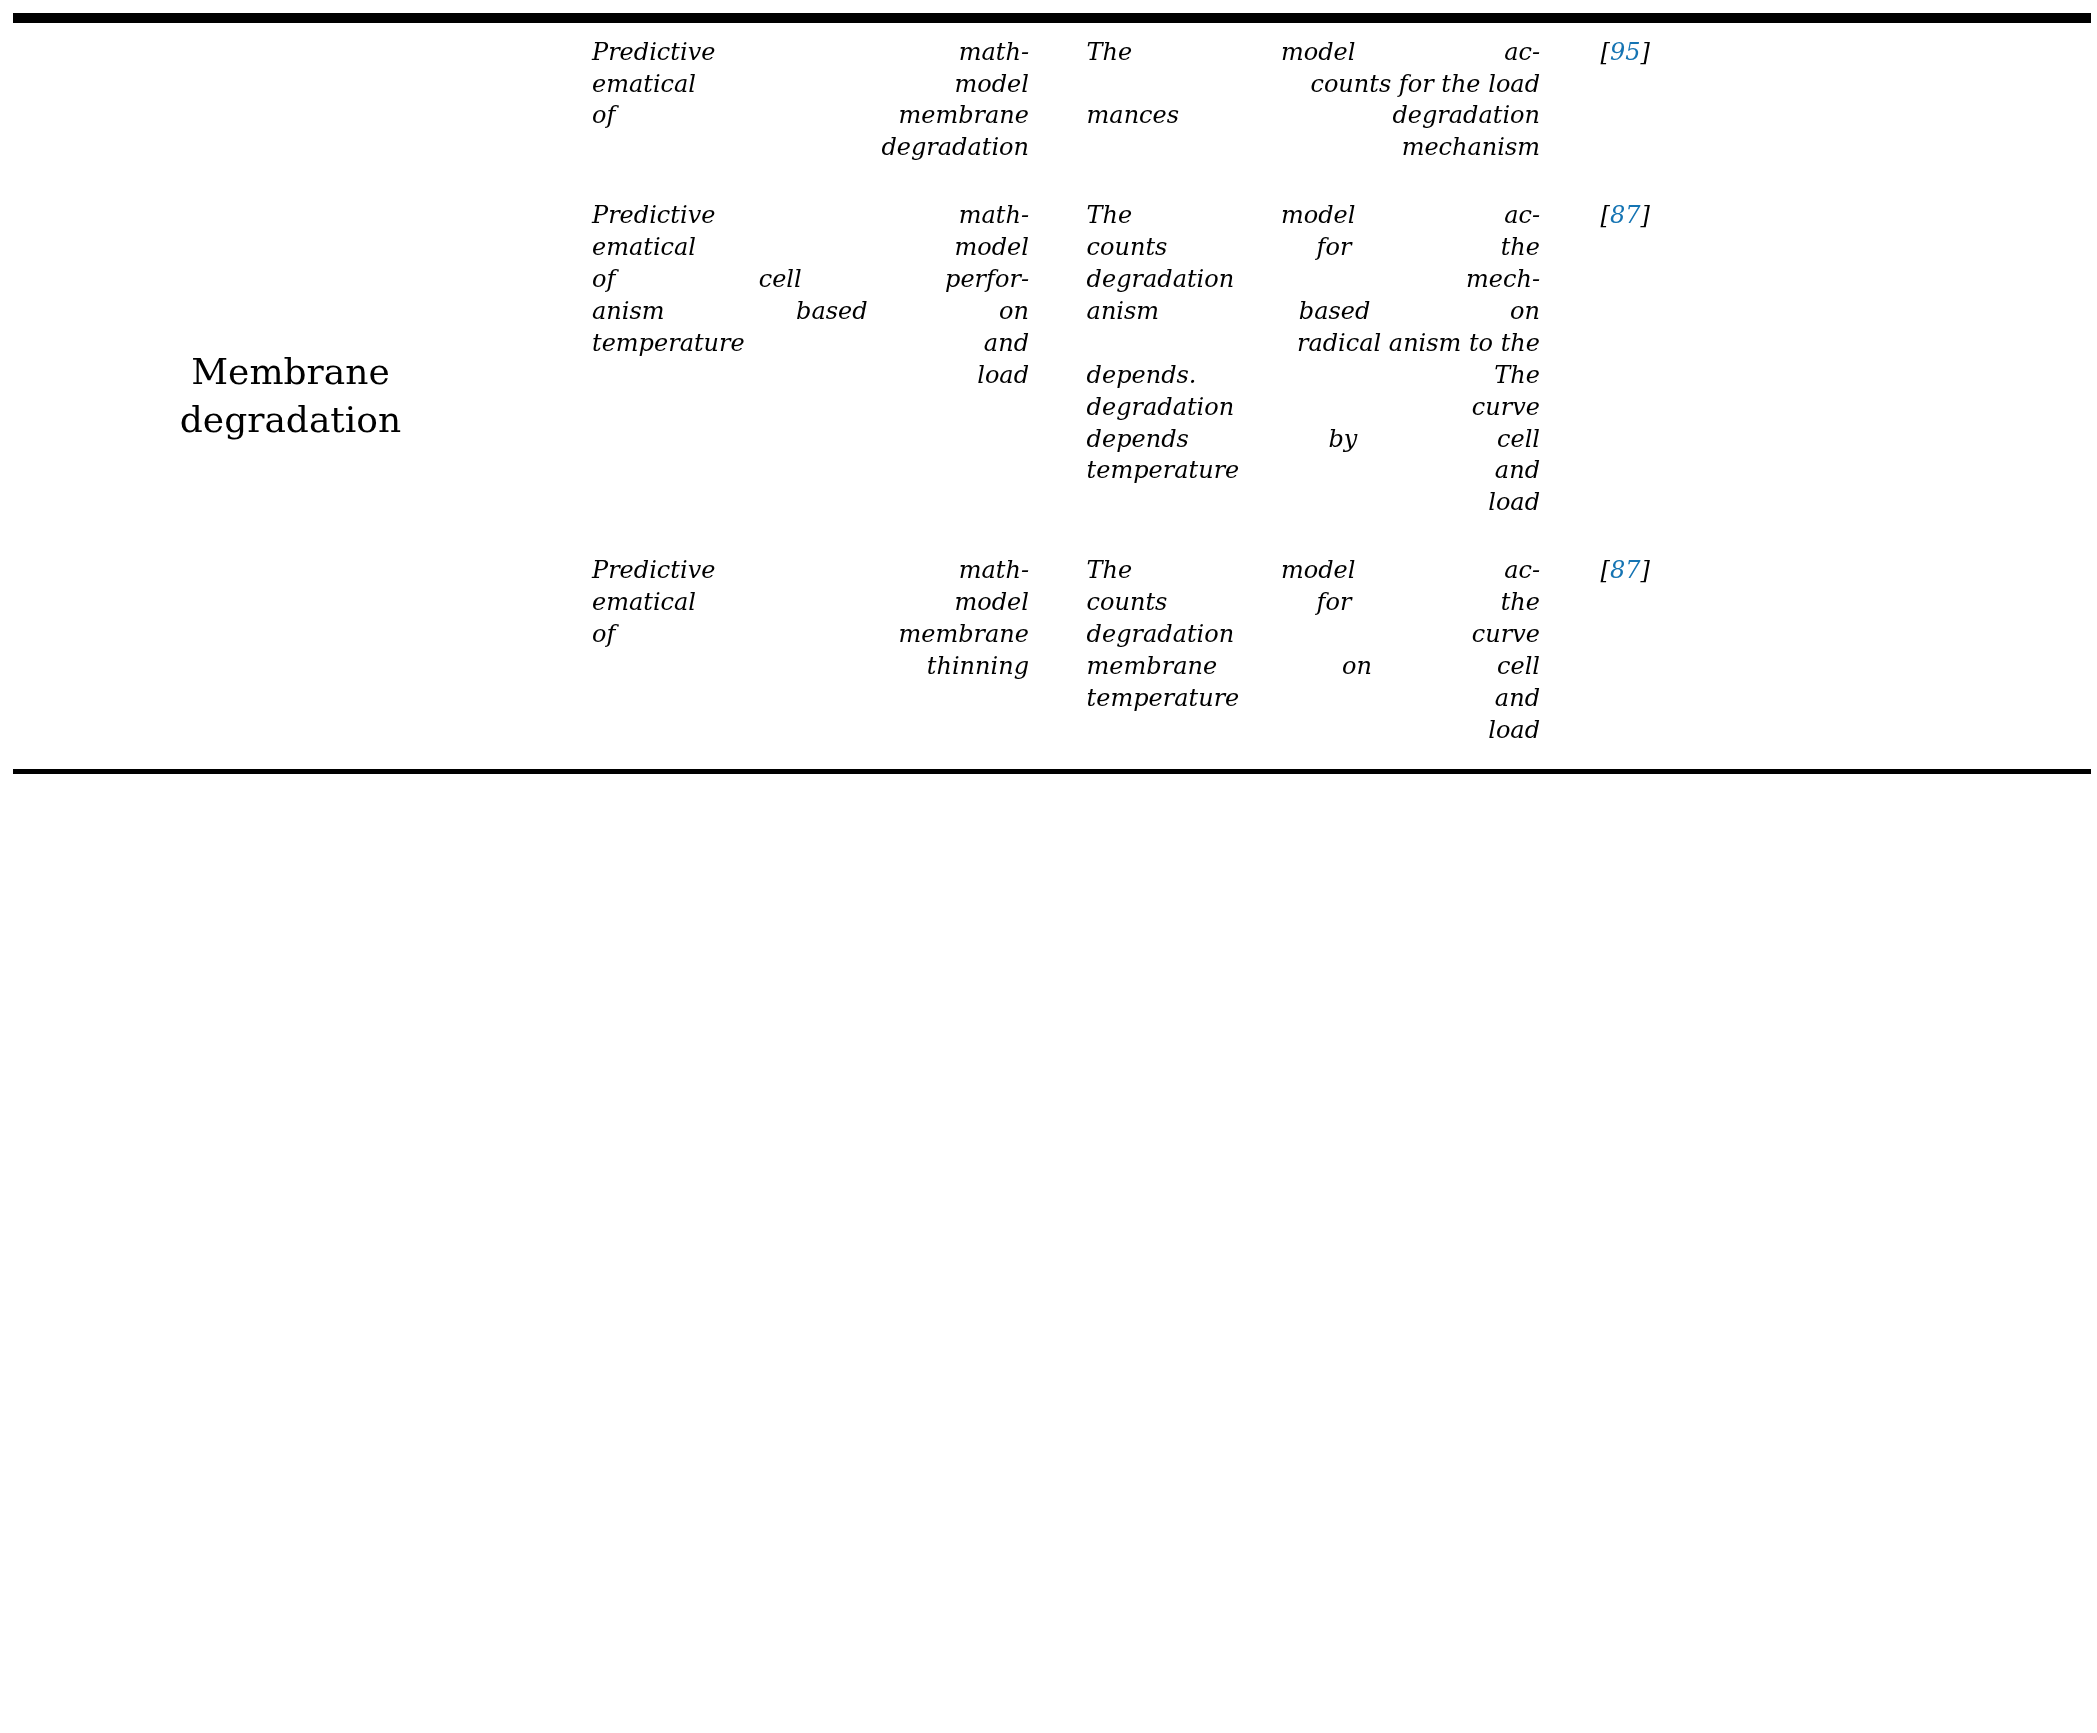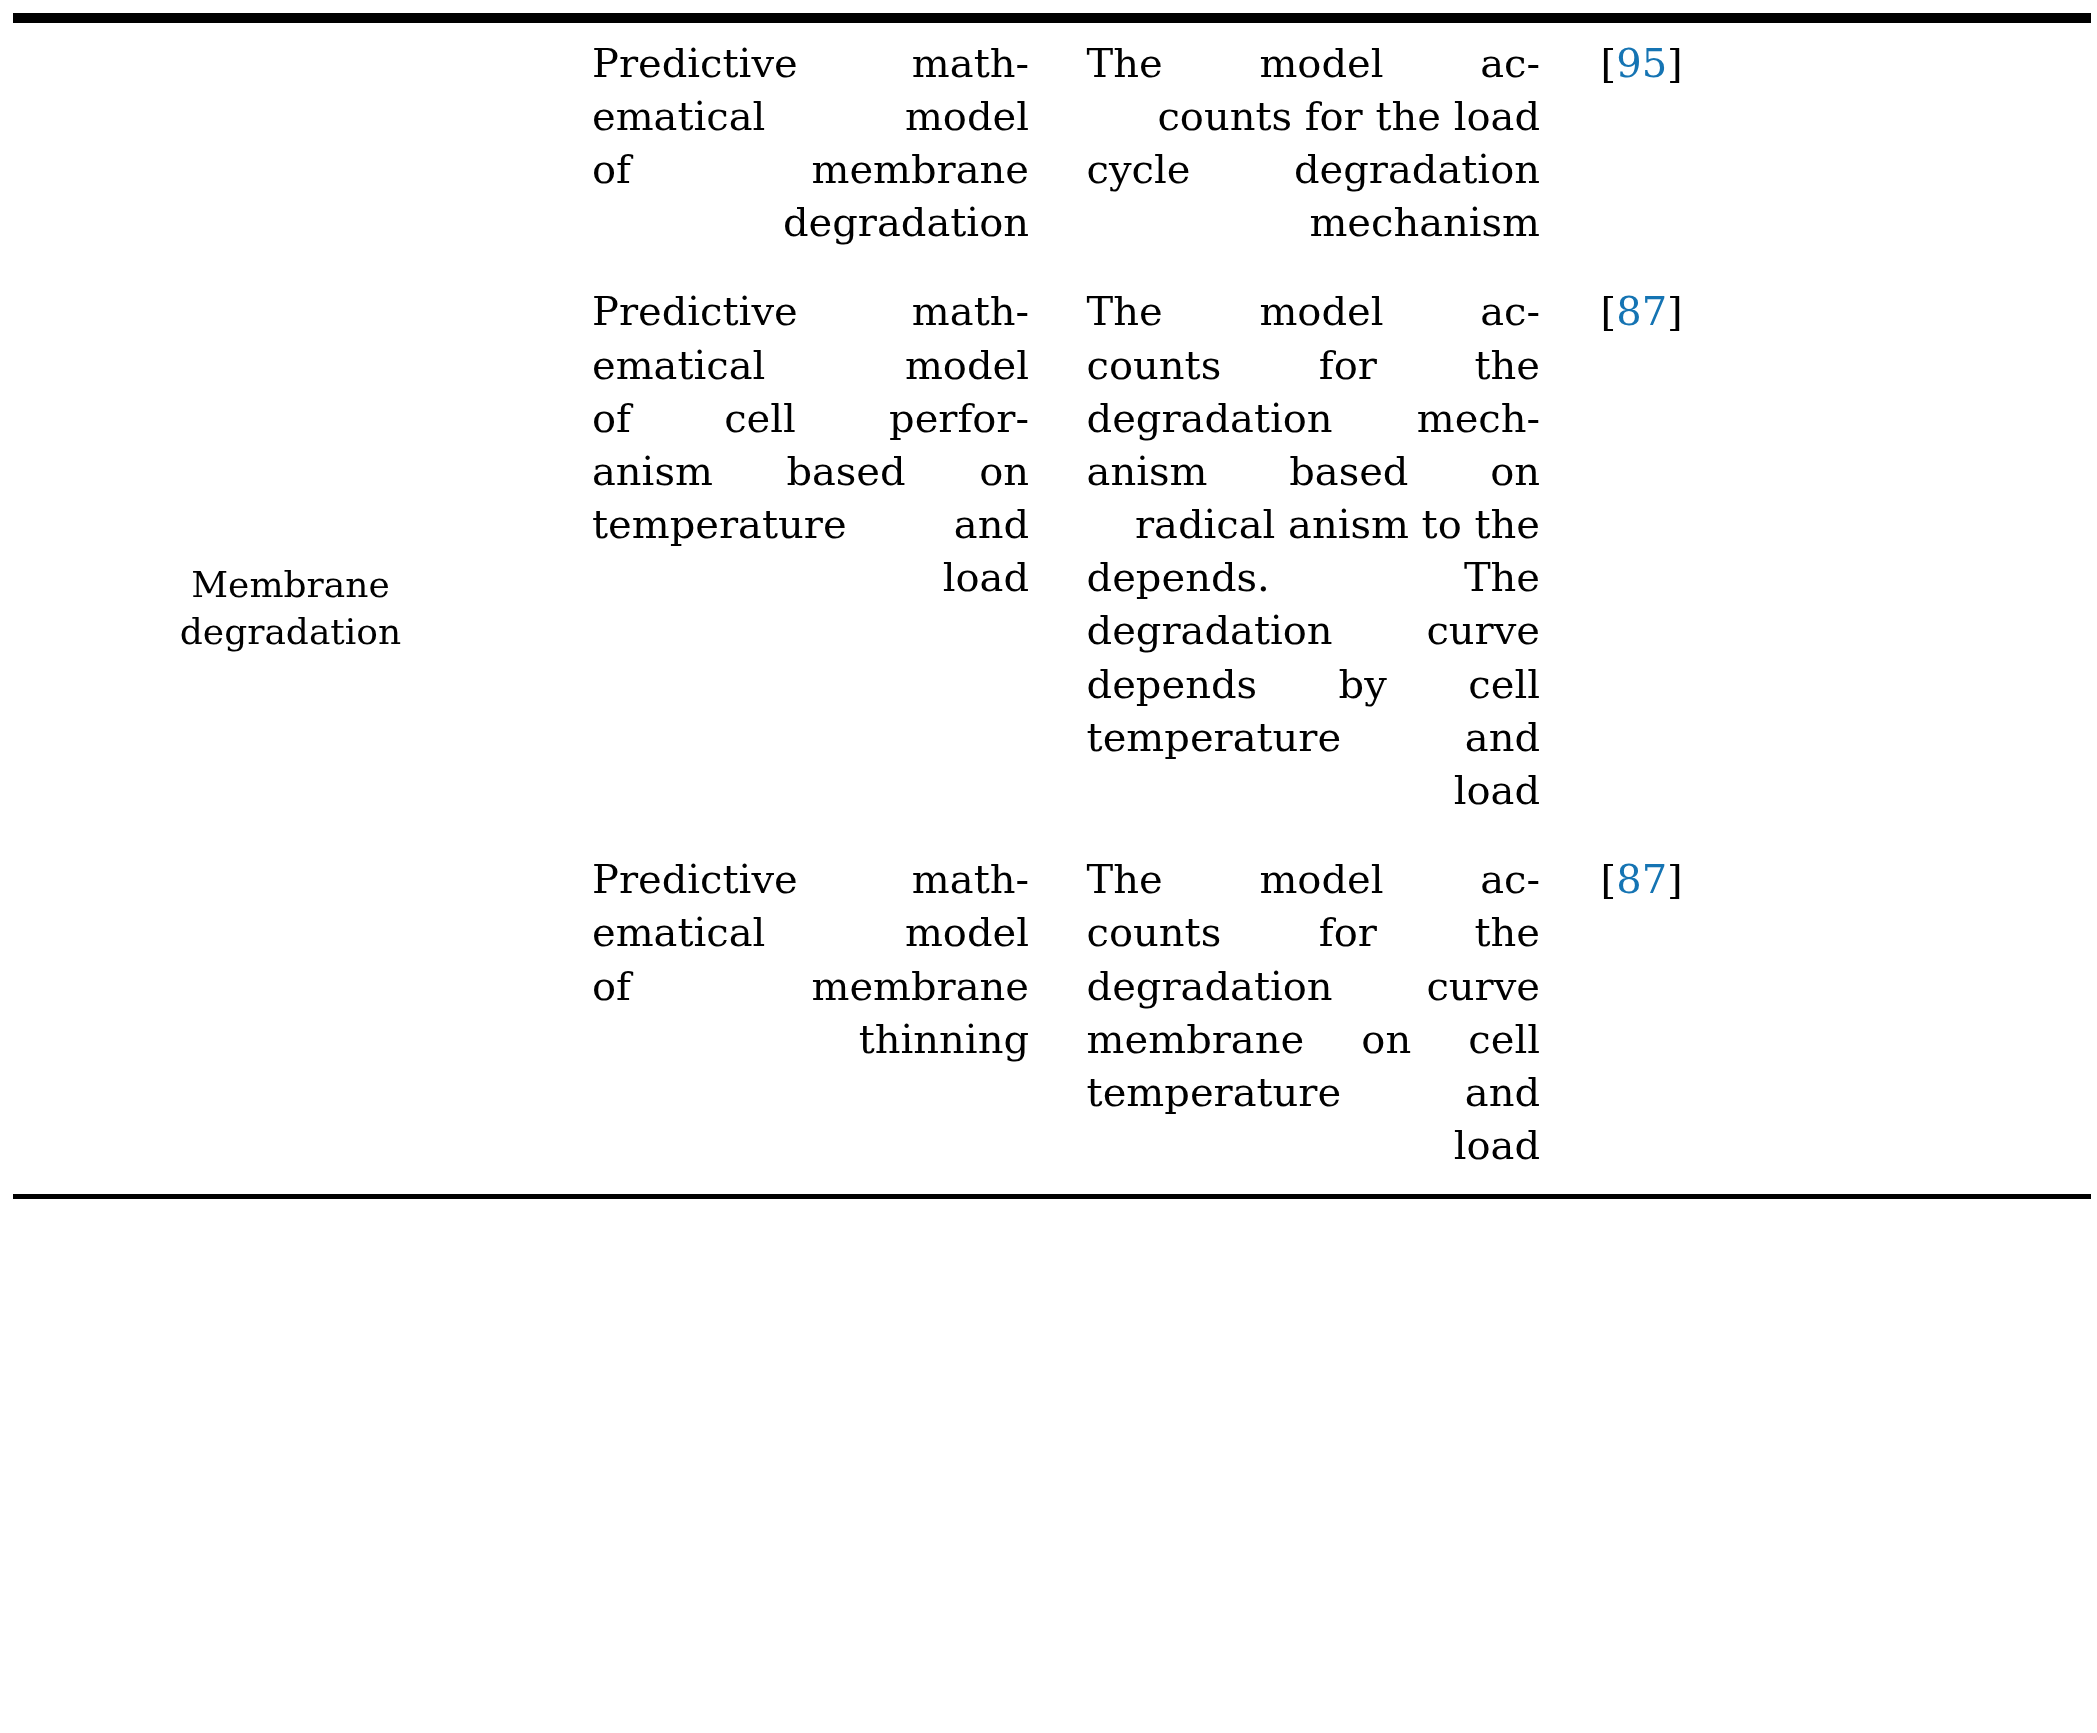--- a/index.html
+++ b/index.html
@@ -62,26 +62,27 @@
     line-height: 1.18;
     text-align: left;
     padding: 16.7px 19px 22px 31px;
     letter-spacing: 0.2px;
   }
   .hdr-cell.typ  { padding-left: 40px; }
   .hdr-cell.desc { padding-left: 20.6px; }
   .hdr-cell.ref  { padding-left: 20.6px; }
 
   .body-cell {
-    font-size: 40px;
+    font-size: 24px;
     line-height: 1.33;
     text-align: justify;
     text-align-last: left;
     hyphens: none;
     padding: 14px 27px 22px 19px;
+    font-style: italic;
   }
   .body-cell.typ  { padding-left: 40px; padding-right: 37px; }
   .body-cell.desc { padding-left: 20.6px; padding-right: 40px; }
   .body-cell.ref  { padding-left: 20.6px; text-align: right; }
 
   .target-cell {
     font-size: 36px;
     line-height: 1.33;
     text-align: center;
     vertical-align: middle;
@@ -145,21 +146,21 @@
           <td class="body-cell desc">
             <span class="fline">
                 <span>The</span>
                 <span>model</span>
                 <span>ac-</span>
               </span>
             <span class="fline last">
                 <span>counts for the load</span>
               </span>
             <span class="fline">
-                <span>cycle</span>
+                <span>mances</span>
                 <span>degradation</span>
               </span>
             <span class="fline last">
                 <span>mechanism</span>
               </span>
           </td>
           <td class="body-cell ref">
             <span class="brk">[</span><a class="refnum" href="#" style="text-decoration:none">95</a><span class="brk">]</span>
           </td>
         </tr>

